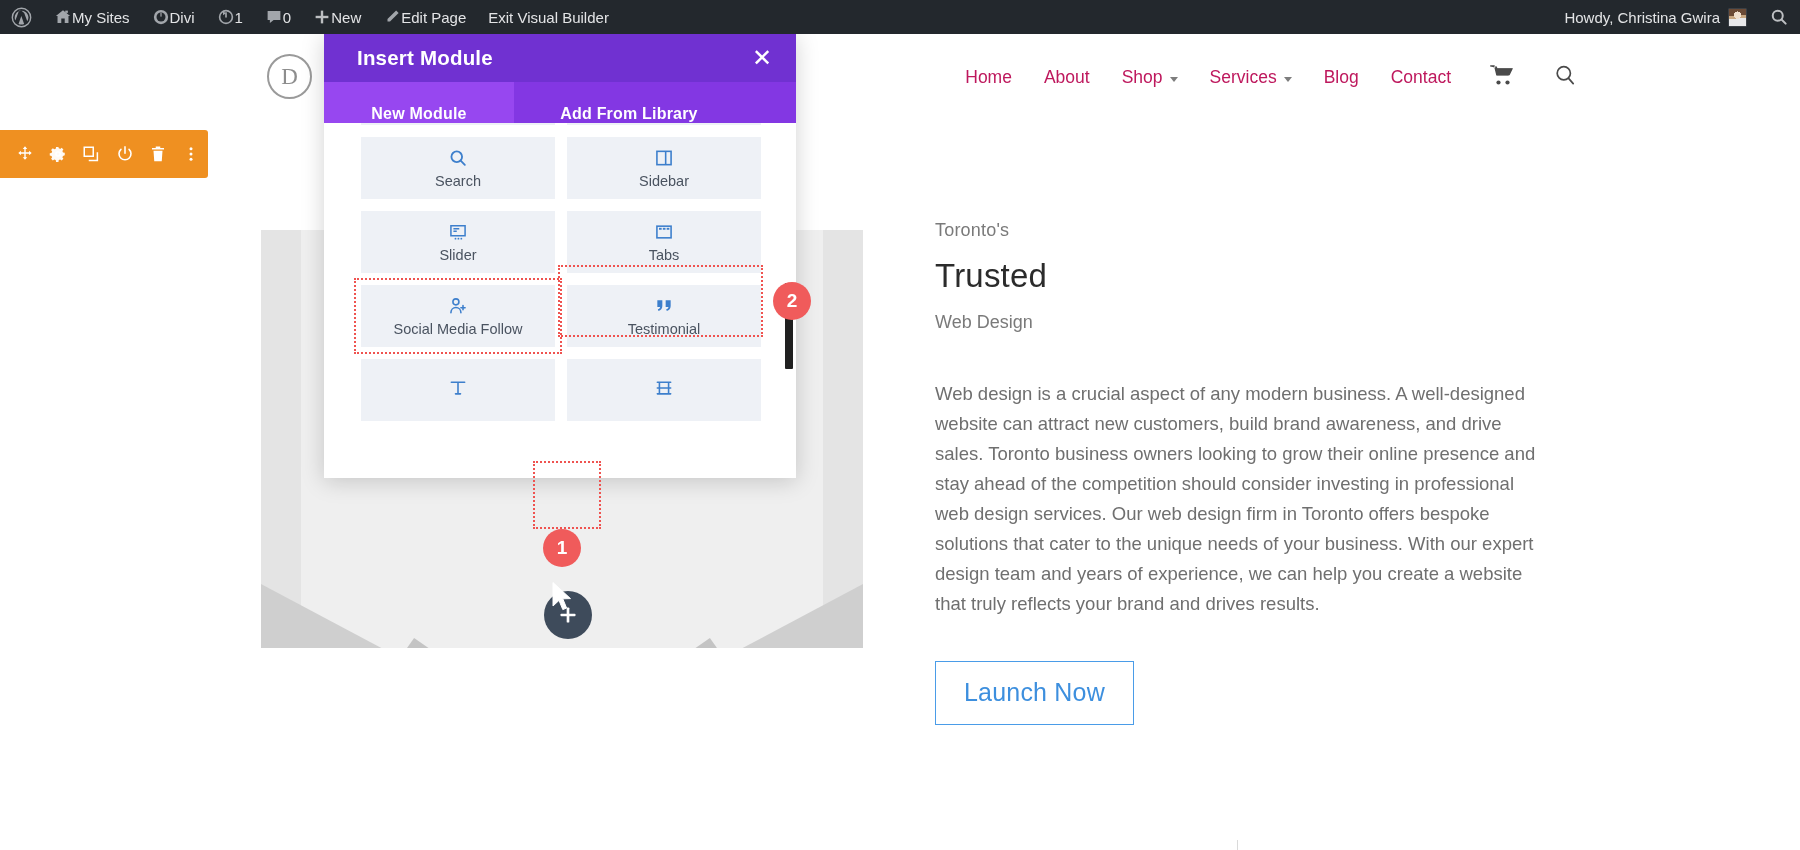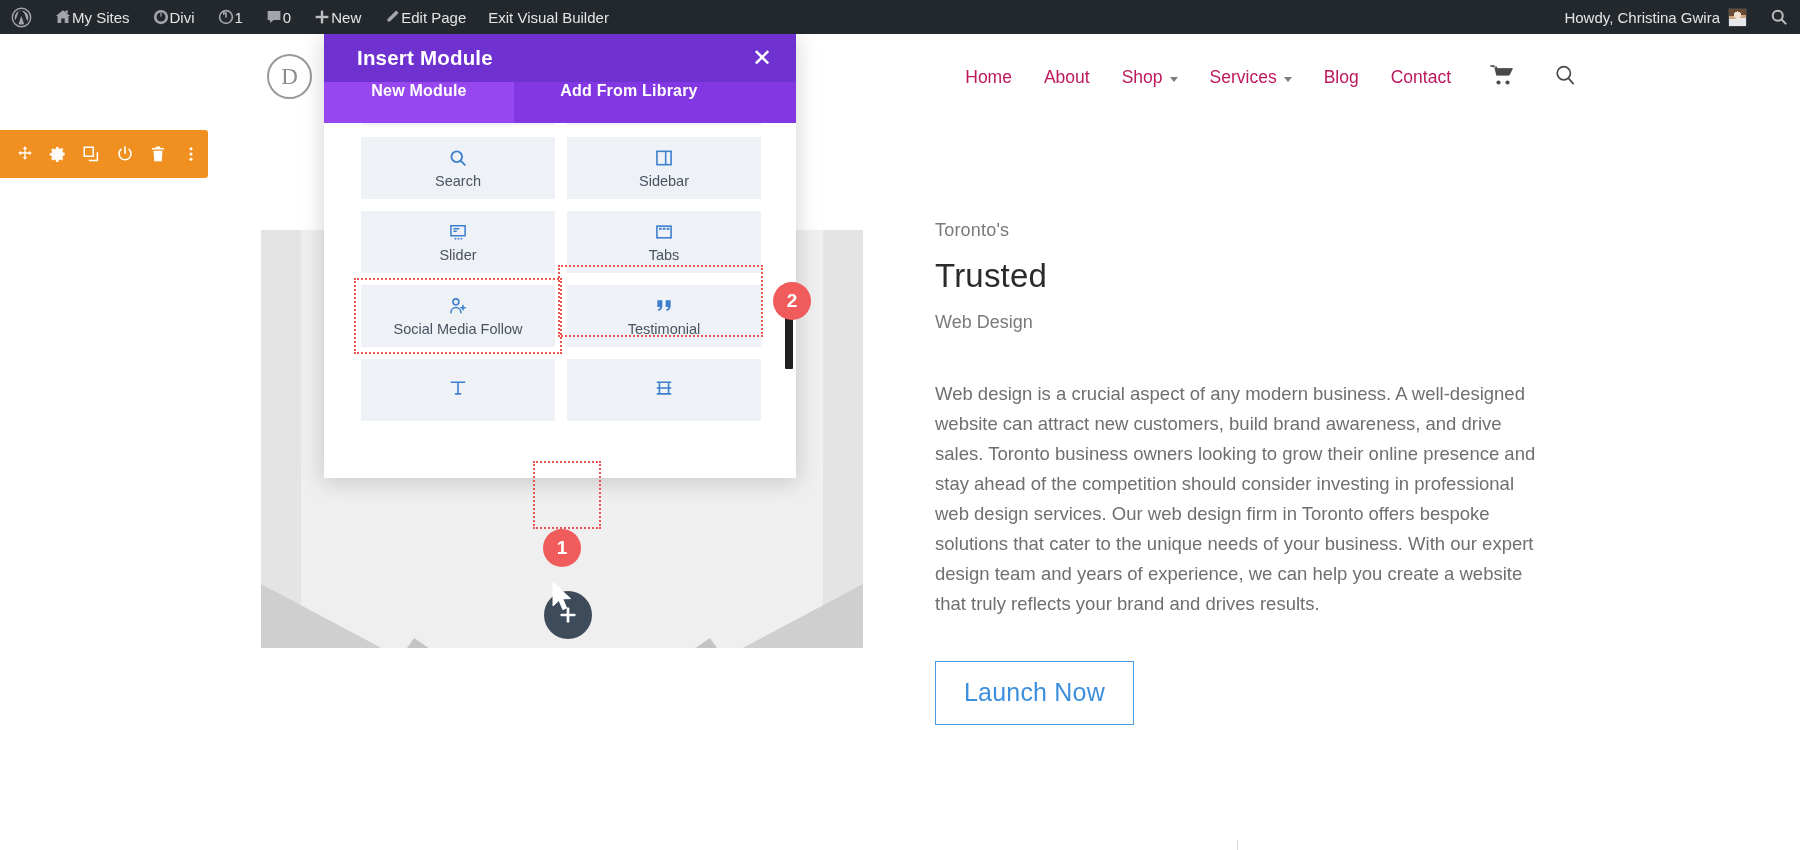--- a/index.html
+++ b/index.html
@@ -153,21 +153,21 @@
   }
   #modal-header {
     height: 48px; background: #7031d1; color: #fff;
     display: flex; align-items: center; justify-content: space-between;
     padding: 0 18px 0 33px;
   }
   #modal-title { font-size: 20.5px; font-weight: bold; letter-spacing: .2px; }
   #modal-close { font-size: 24px; font-weight: 300; cursor: pointer; line-height: 1; padding: 2px 6px; }
   #modal-tabs { height: 41px; background: #8337e3; display: flex; color: #fff; }
   #modal-tabs .tab {
-    display: flex; align-items: flex-start; justify-content: center;
+    display: flex; align-items: flex-end; justify-content: center;
     font-size: 16px; font-weight: bold; cursor: pointer; letter-spacing: .2px;
   }
   #modal-tabs .tab.active { background: #9747f0; }
   #tab-new-module { width: 190px; }
   #tab-add-from-library { width: 230px; }
 
   #modal-body { position: relative; height: 355px; overflow: hidden; background: #fff; }
   #module-grid {
     position: absolute; left: 37px; top: -60px;
     width: 400px;

